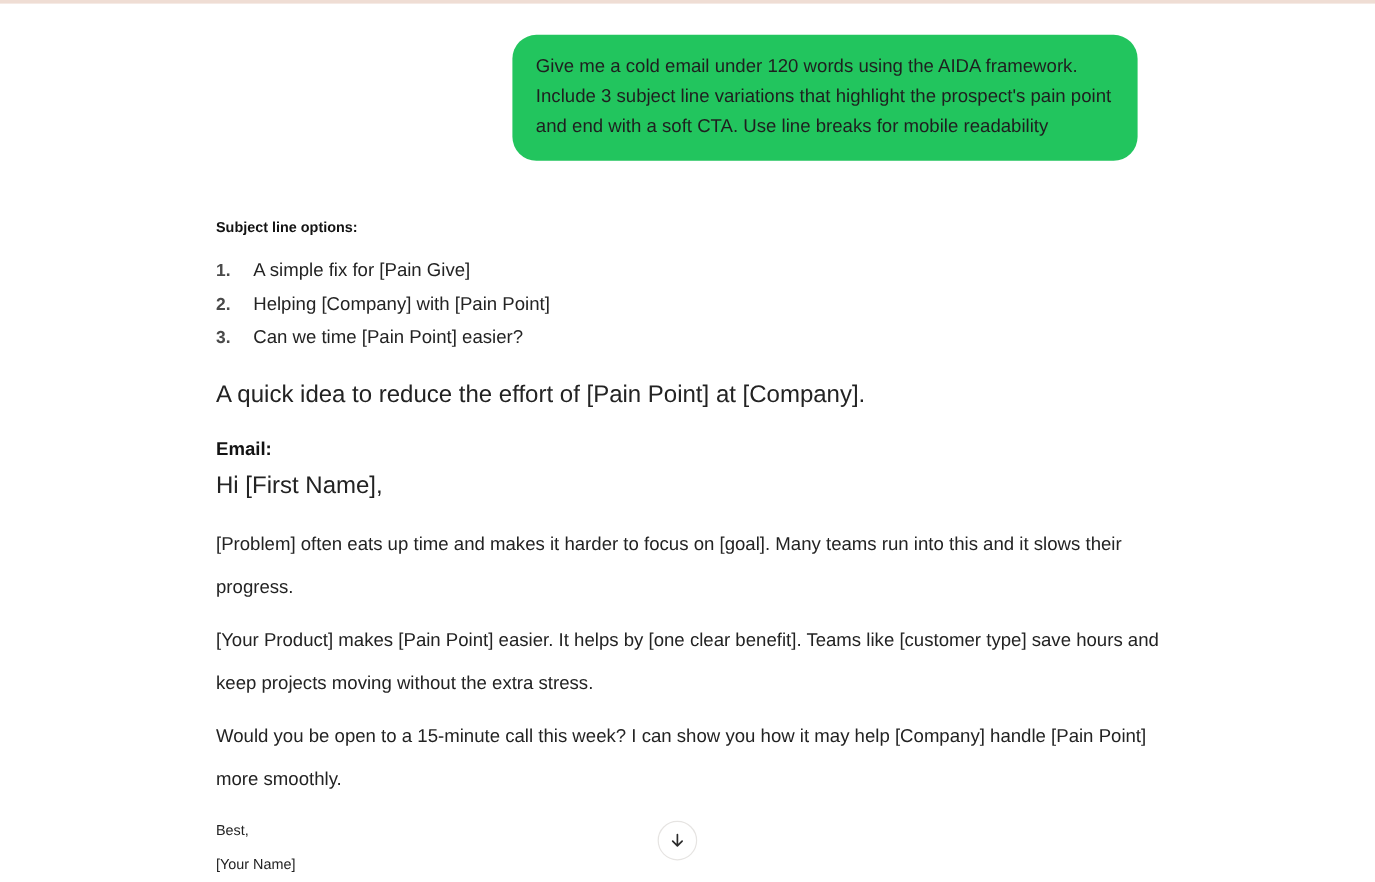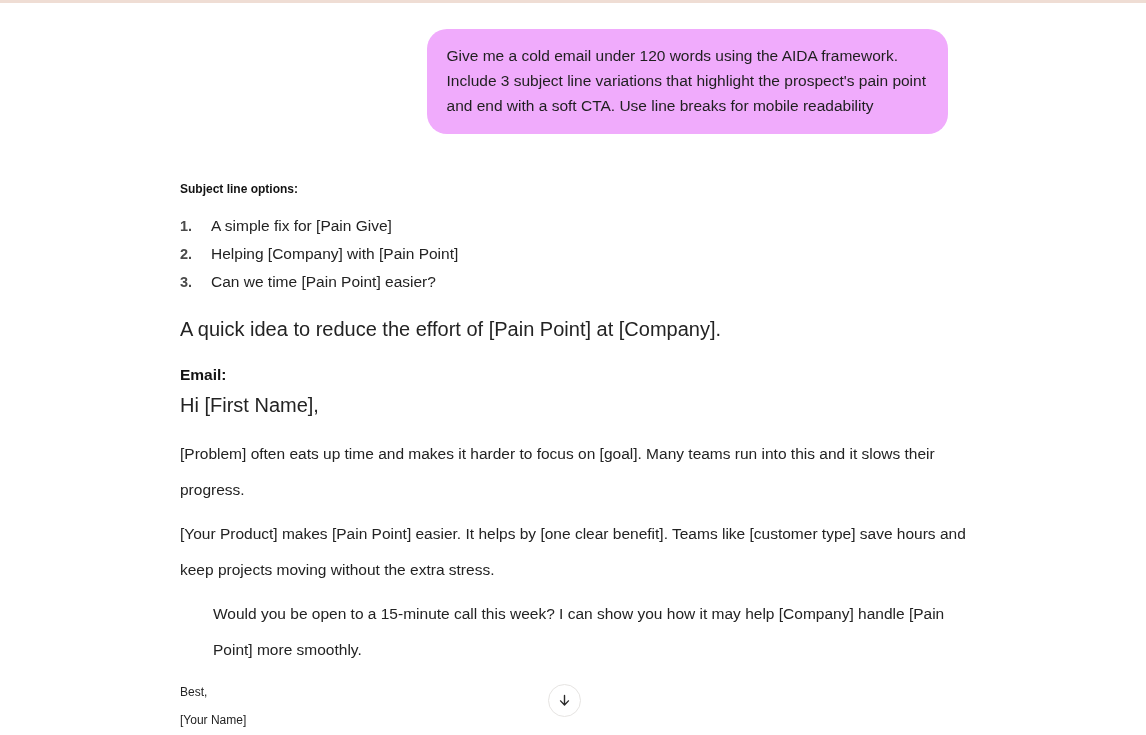--- a/index.html
+++ b/index.html
@@ -33,21 +33,21 @@
     overflow: hidden;
   }
 
   
   .user-row {
     display: flex;
     justify-content: flex-end;
     padding: 26px 198px 0 0;
   }
   .user-bubble {
-    background: #f0abfc;
+    background: #22c55e;
     border-radius: 20px;
     padding: 14px 22px 16px 20px;
     max-width: 540px;
     box-sizing: border-box;
   }
   .user-bubble p {
     margin: 0;
     font-size: 15.5px;
     line-height: 25px;
     color: #1f1f1f;
@@ -111,21 +111,21 @@
   .gap-after-preview { height: 22px; }
 
   .email-body { margin-top: 6px; }
 
   .email-para {
     font-size: 15.5px;
     line-height: 36px;
     color: #232323;
     margin: 0 0 8px 0;
   }
-  .email-para.tight { margin-bottom: 0; margin-left: 33px; }
+  .email-para.tight { margin-bottom: 0; }
 
   .signoff {
     font-size: 12px;
     line-height: 28px;
     color: #232323;
     margin: 10px 0 0 0;
   }
 
   
   .scroll-btn {

